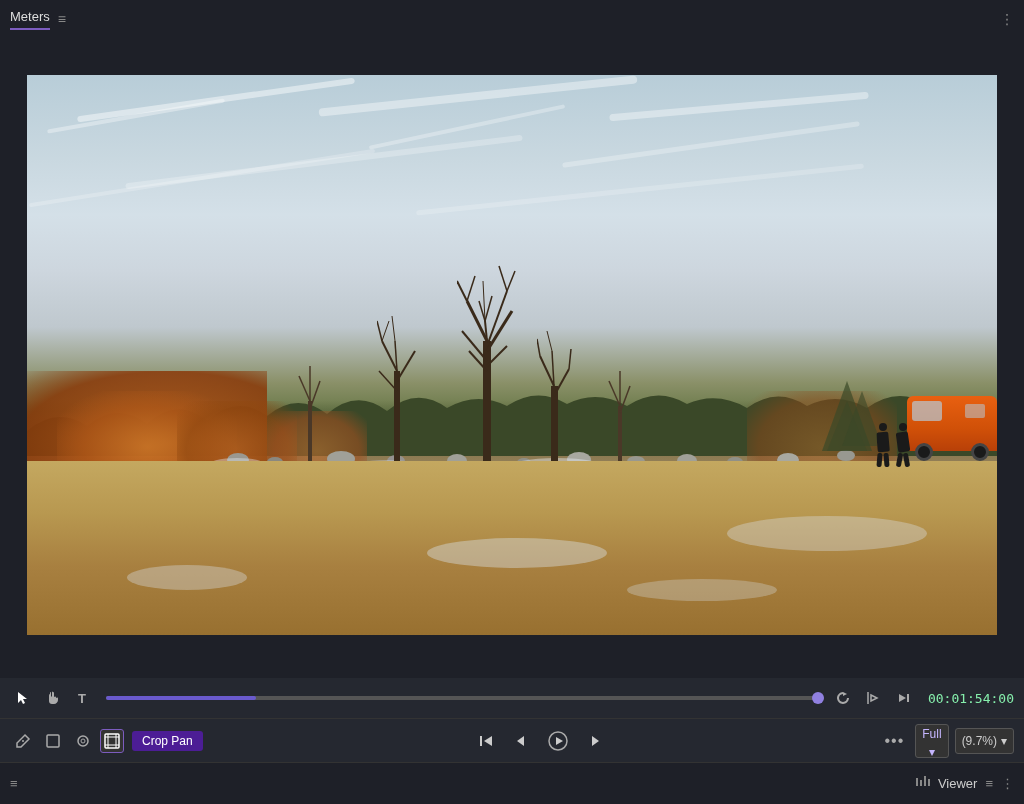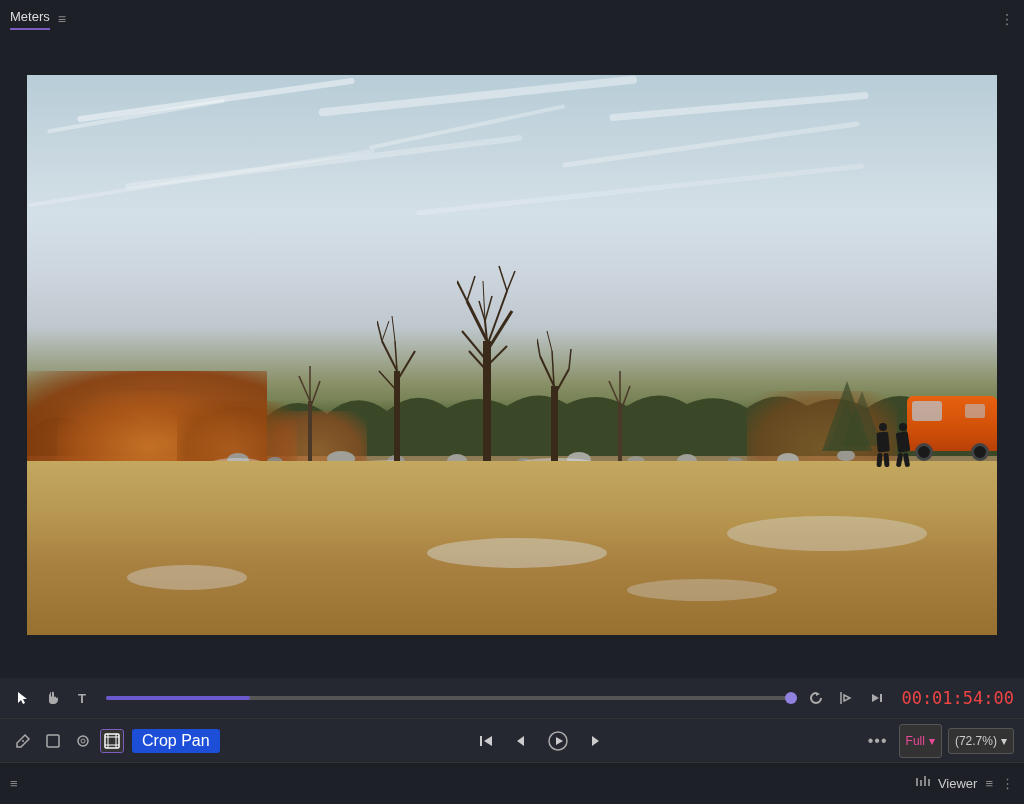--- a/index.html
+++ b/index.html
@@ -151,22 +151,22 @@
       height: 12px;
       background: #9080e0;
       border-radius: 50%;
       position: absolute;
       right: -6px;
       top: 50%;
       transform: translateY(-50%);
     }
 
     .timecode {
-      color: #ef4444;
-      font-size: 17px;
+      color: #86efac;
+      font-size: 13px;
       font-family: monospace;
       margin-left: 8px;
       white-space: nowrap;
     }
 
     .toolbar-right-icons {
       display: flex;
       align-items: center;
       gap: 4px;
     }
@@ -197,23 +197,23 @@
     .toolbar-row2-right {
       display: flex;
       align-items: center;
       gap: 6px;
     }
 
     .crop-pan-badge {
       position: absolute;
       bottom: -30px;
       left: 128px;
-      background: #1d4ed8;
+      background: #4c1d95;
       color: #fff;
-      font-size: 16px;
+      font-size: 12px;
       padding: 3px 10px;
       border-radius: 3px;
       white-space: nowrap;
     }
 
     .playback-btn {
       background: none;
       border: none;
       color: #ccc;
       cursor: pointer;
@@ -221,29 +221,30 @@
       padding: 4px 6px;
       border-radius: 3px;
       display: flex;
       align-items: center;
       justify-content: center;
     }
 
     .quality-selector {
       background: #333;
       border: 1px solid #555;
-      color: #ec4899;
+      color: #c4b5fd;
       border-radius: 3px;
       font-size: 12px;
       padding: 2px 6px;
       cursor: pointer;
       display: flex;
       align-items: center;
       gap: 4px;
       height: 34px;
+      flex-direction: column;
     }
     .zoom-selector {
       background: #333;
       border: 1px solid #555;
       color: #ccc;
       border-radius: 3px;
       font-size: 12px;
       padding: 2px 6px;
       cursor: pointer;
       display: flex;
@@ -579,21 +580,21 @@
       <div class="toolbar-row2-right">
 
         <button class="tool-btn" style="font-size:16px;letter-spacing:1px;">•••</button>
 
         <div class="quality-selector">
           <span>Full</span>
           <span>▾</span>
         </div>
 
         <div class="zoom-selector">
-          <span>(72.7%)</span>
+          <span>(9.7%)</span>
           <span>▾</span>
         </div>
       </div>
     </div>
   </div>
 
   <div class="bottom-strip">
 
     <div style="display:flex;gap:6px;">
       <span class="strip-icon">≡</span>

